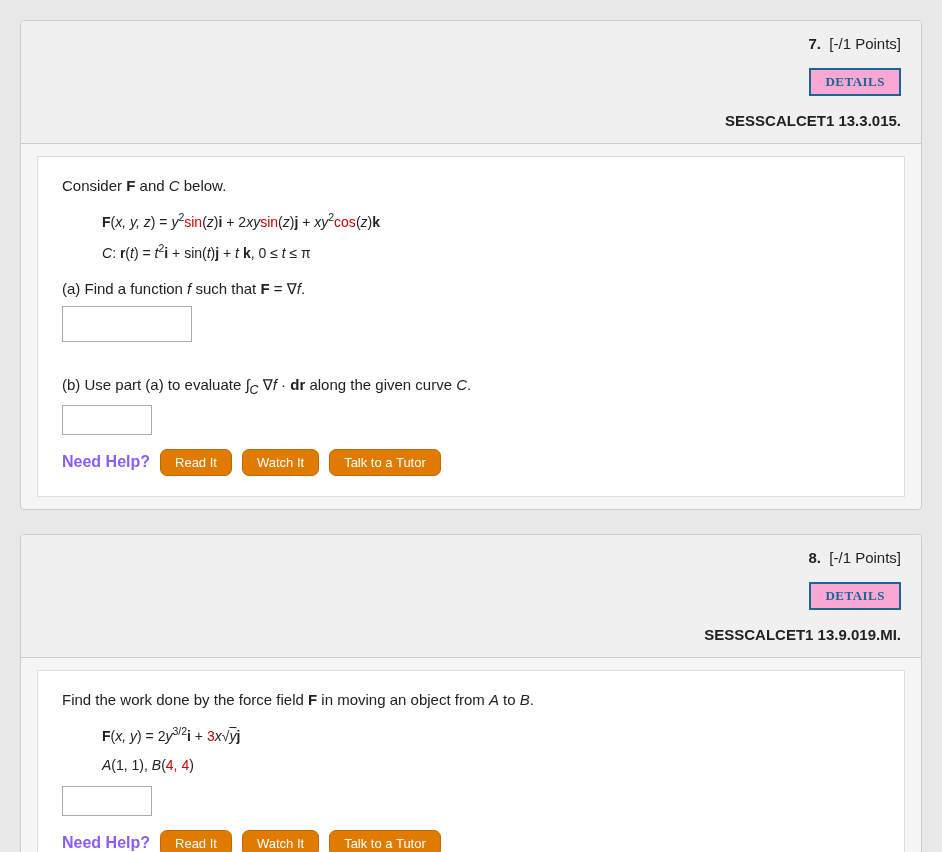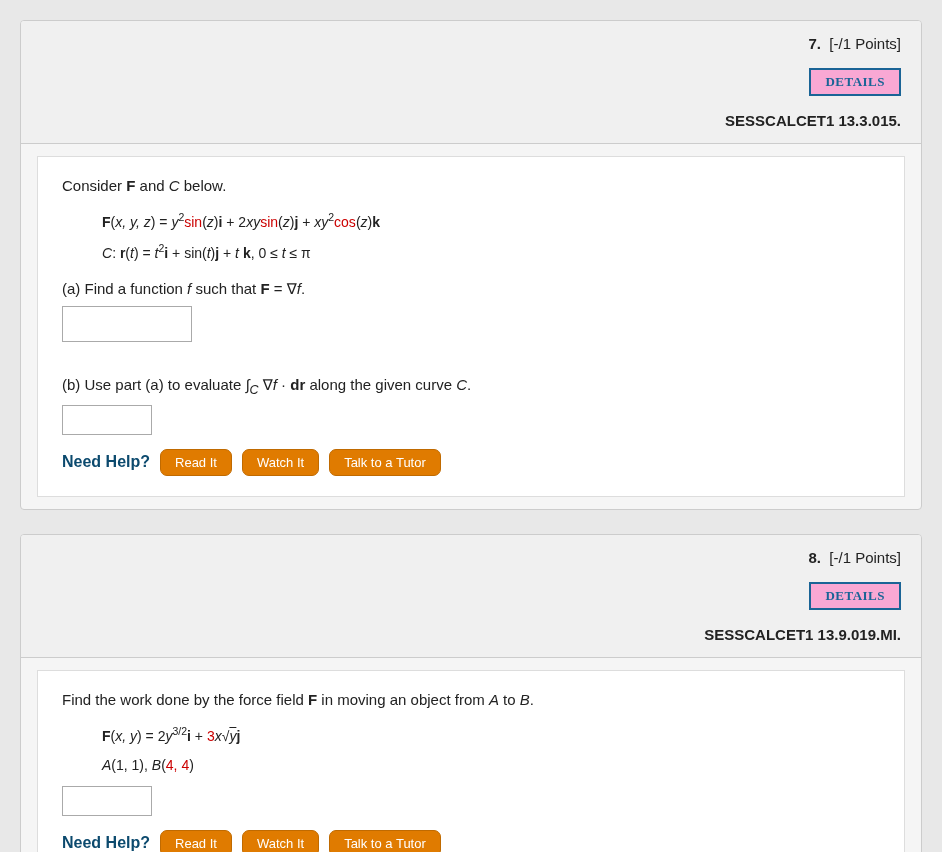--- a/index.html
+++ b/index.html
@@ -85,21 +85,21 @@
       display: block;
       margin: 4px 0 10px 0;
     }
     .need-help-row {
       display: flex;
       align-items: center;
       gap: 10px;
       margin-top: 14px;
     }
     .need-help-label {
-      color: #0c4a6e;
+      color: #8b5cf6;
       font-weight: bold;
       font-size: 16px;
     }
     .help-btn {
       background: #e07b00;
       color: white;
       border: 1px solid #c06a00;
       font-size: 13px;
       padding: 5px 14px;
       border-radius: 7px;

